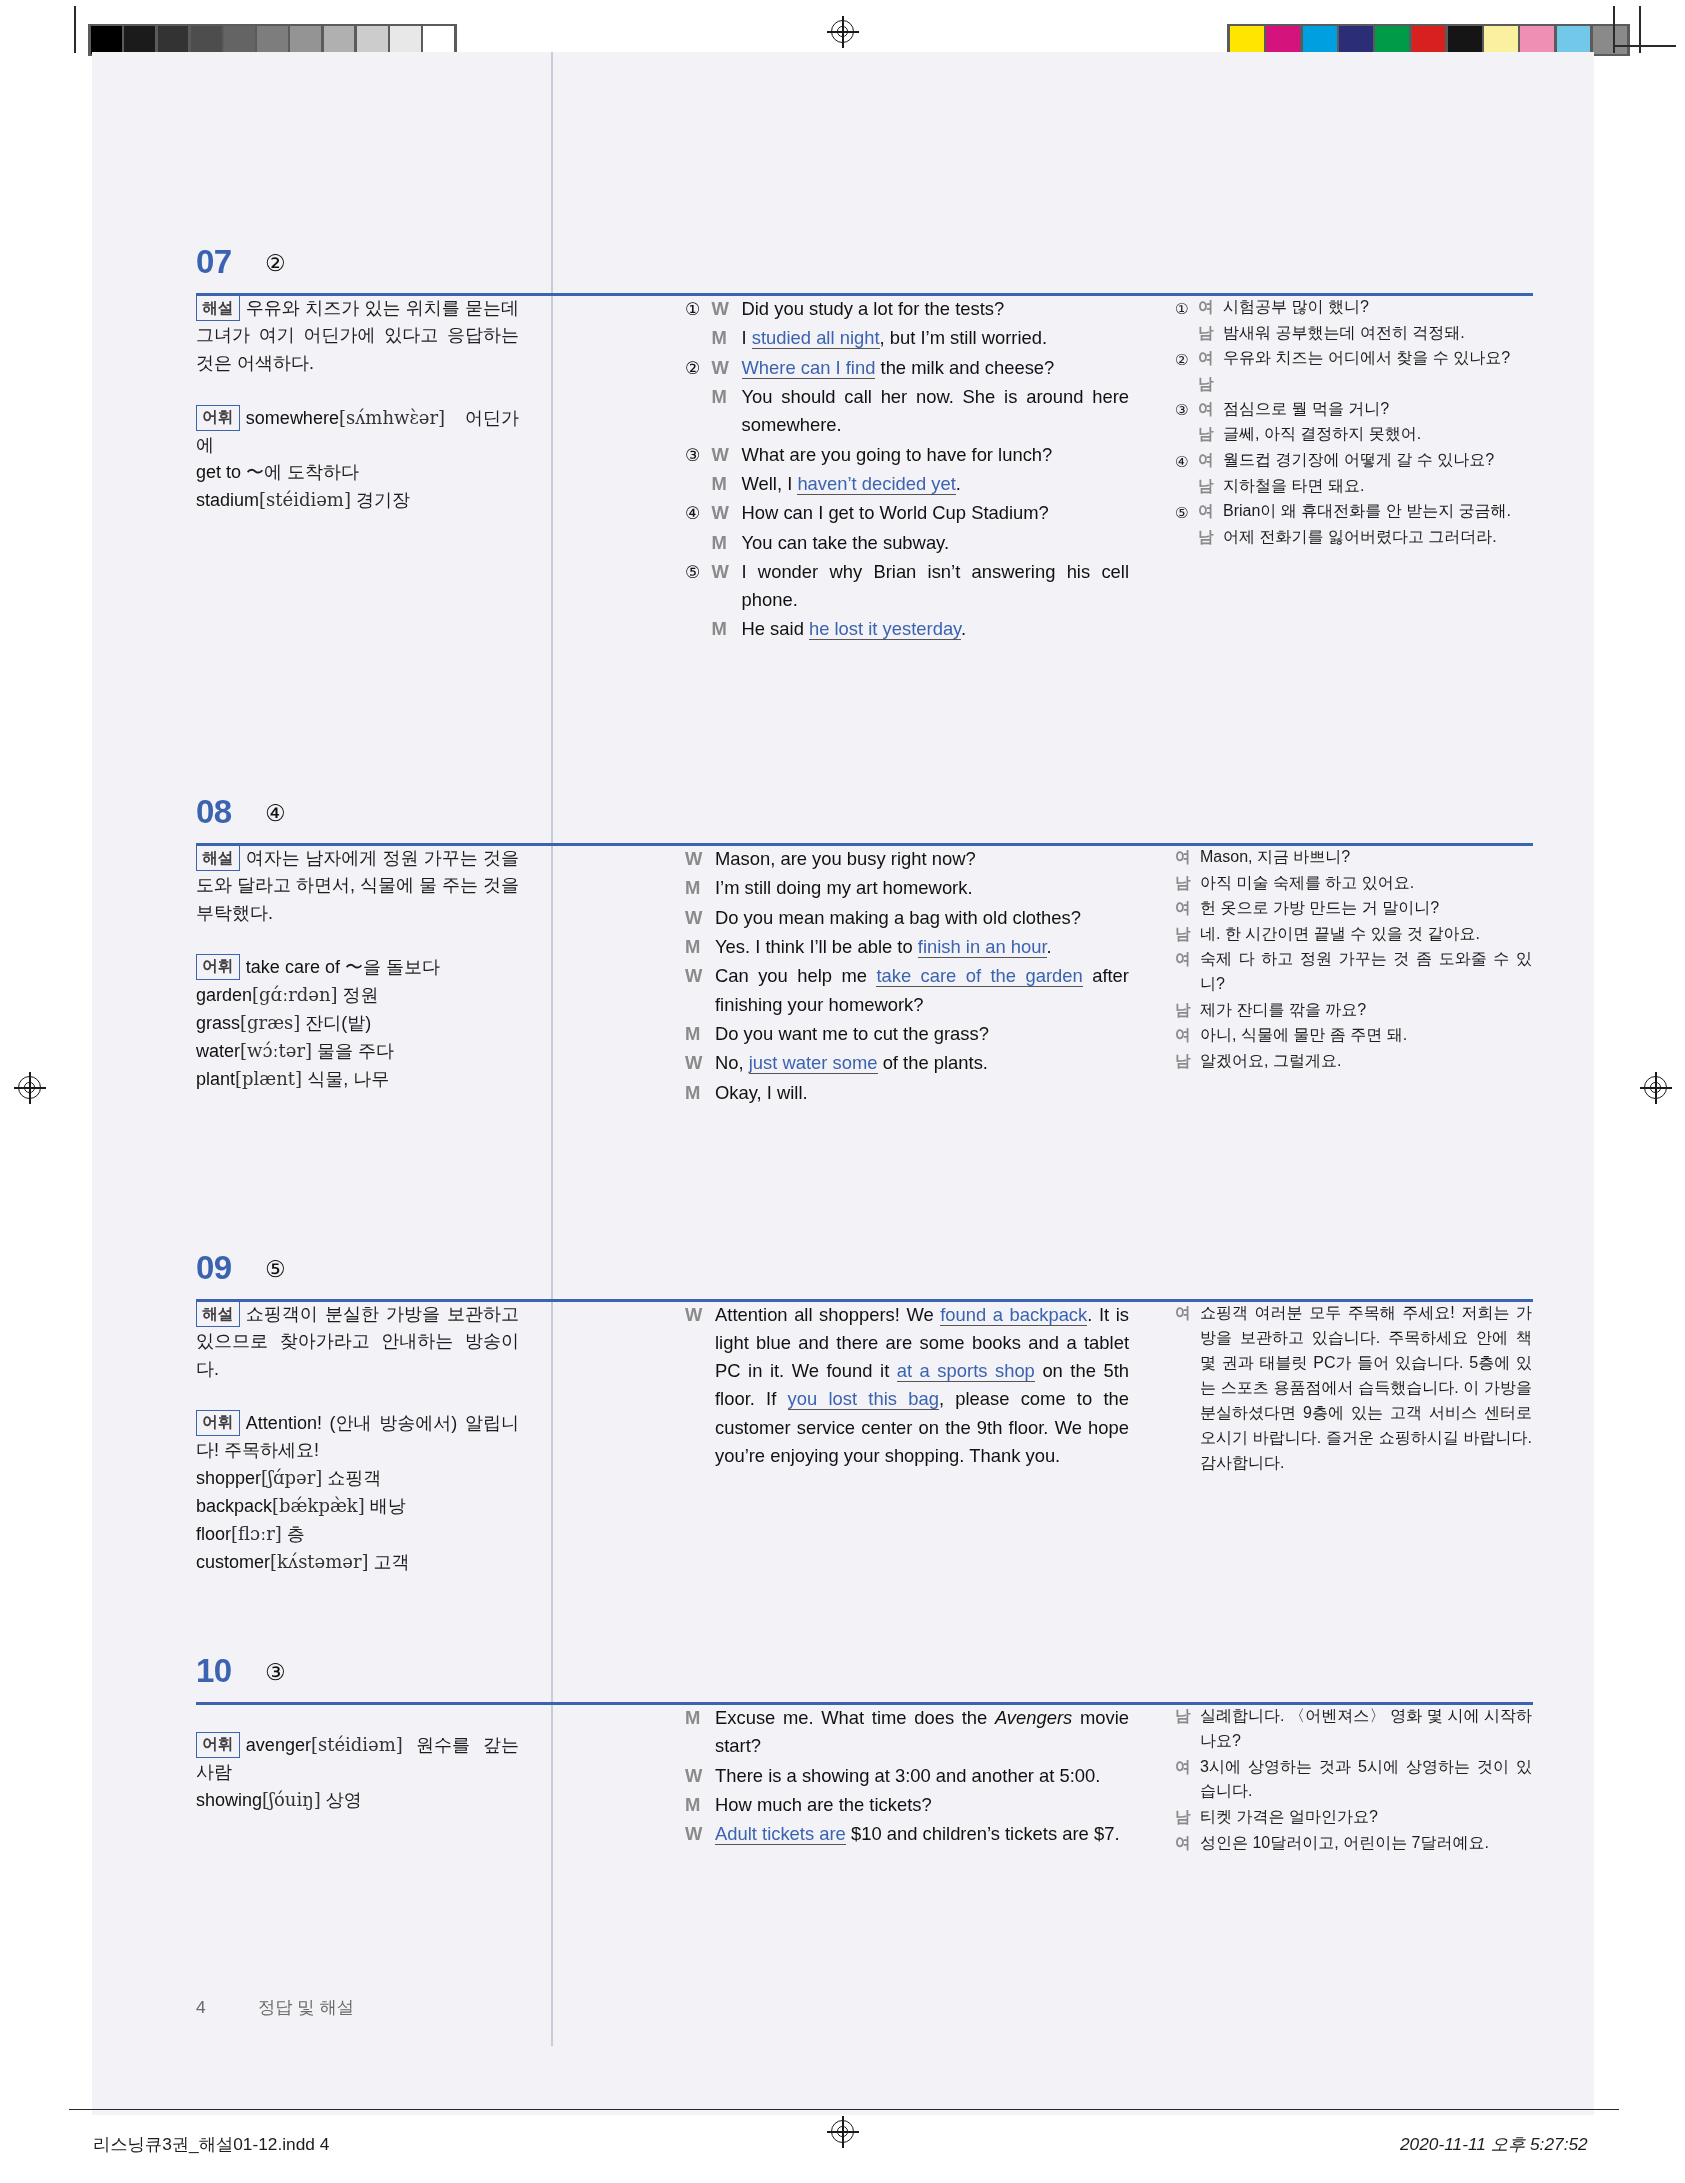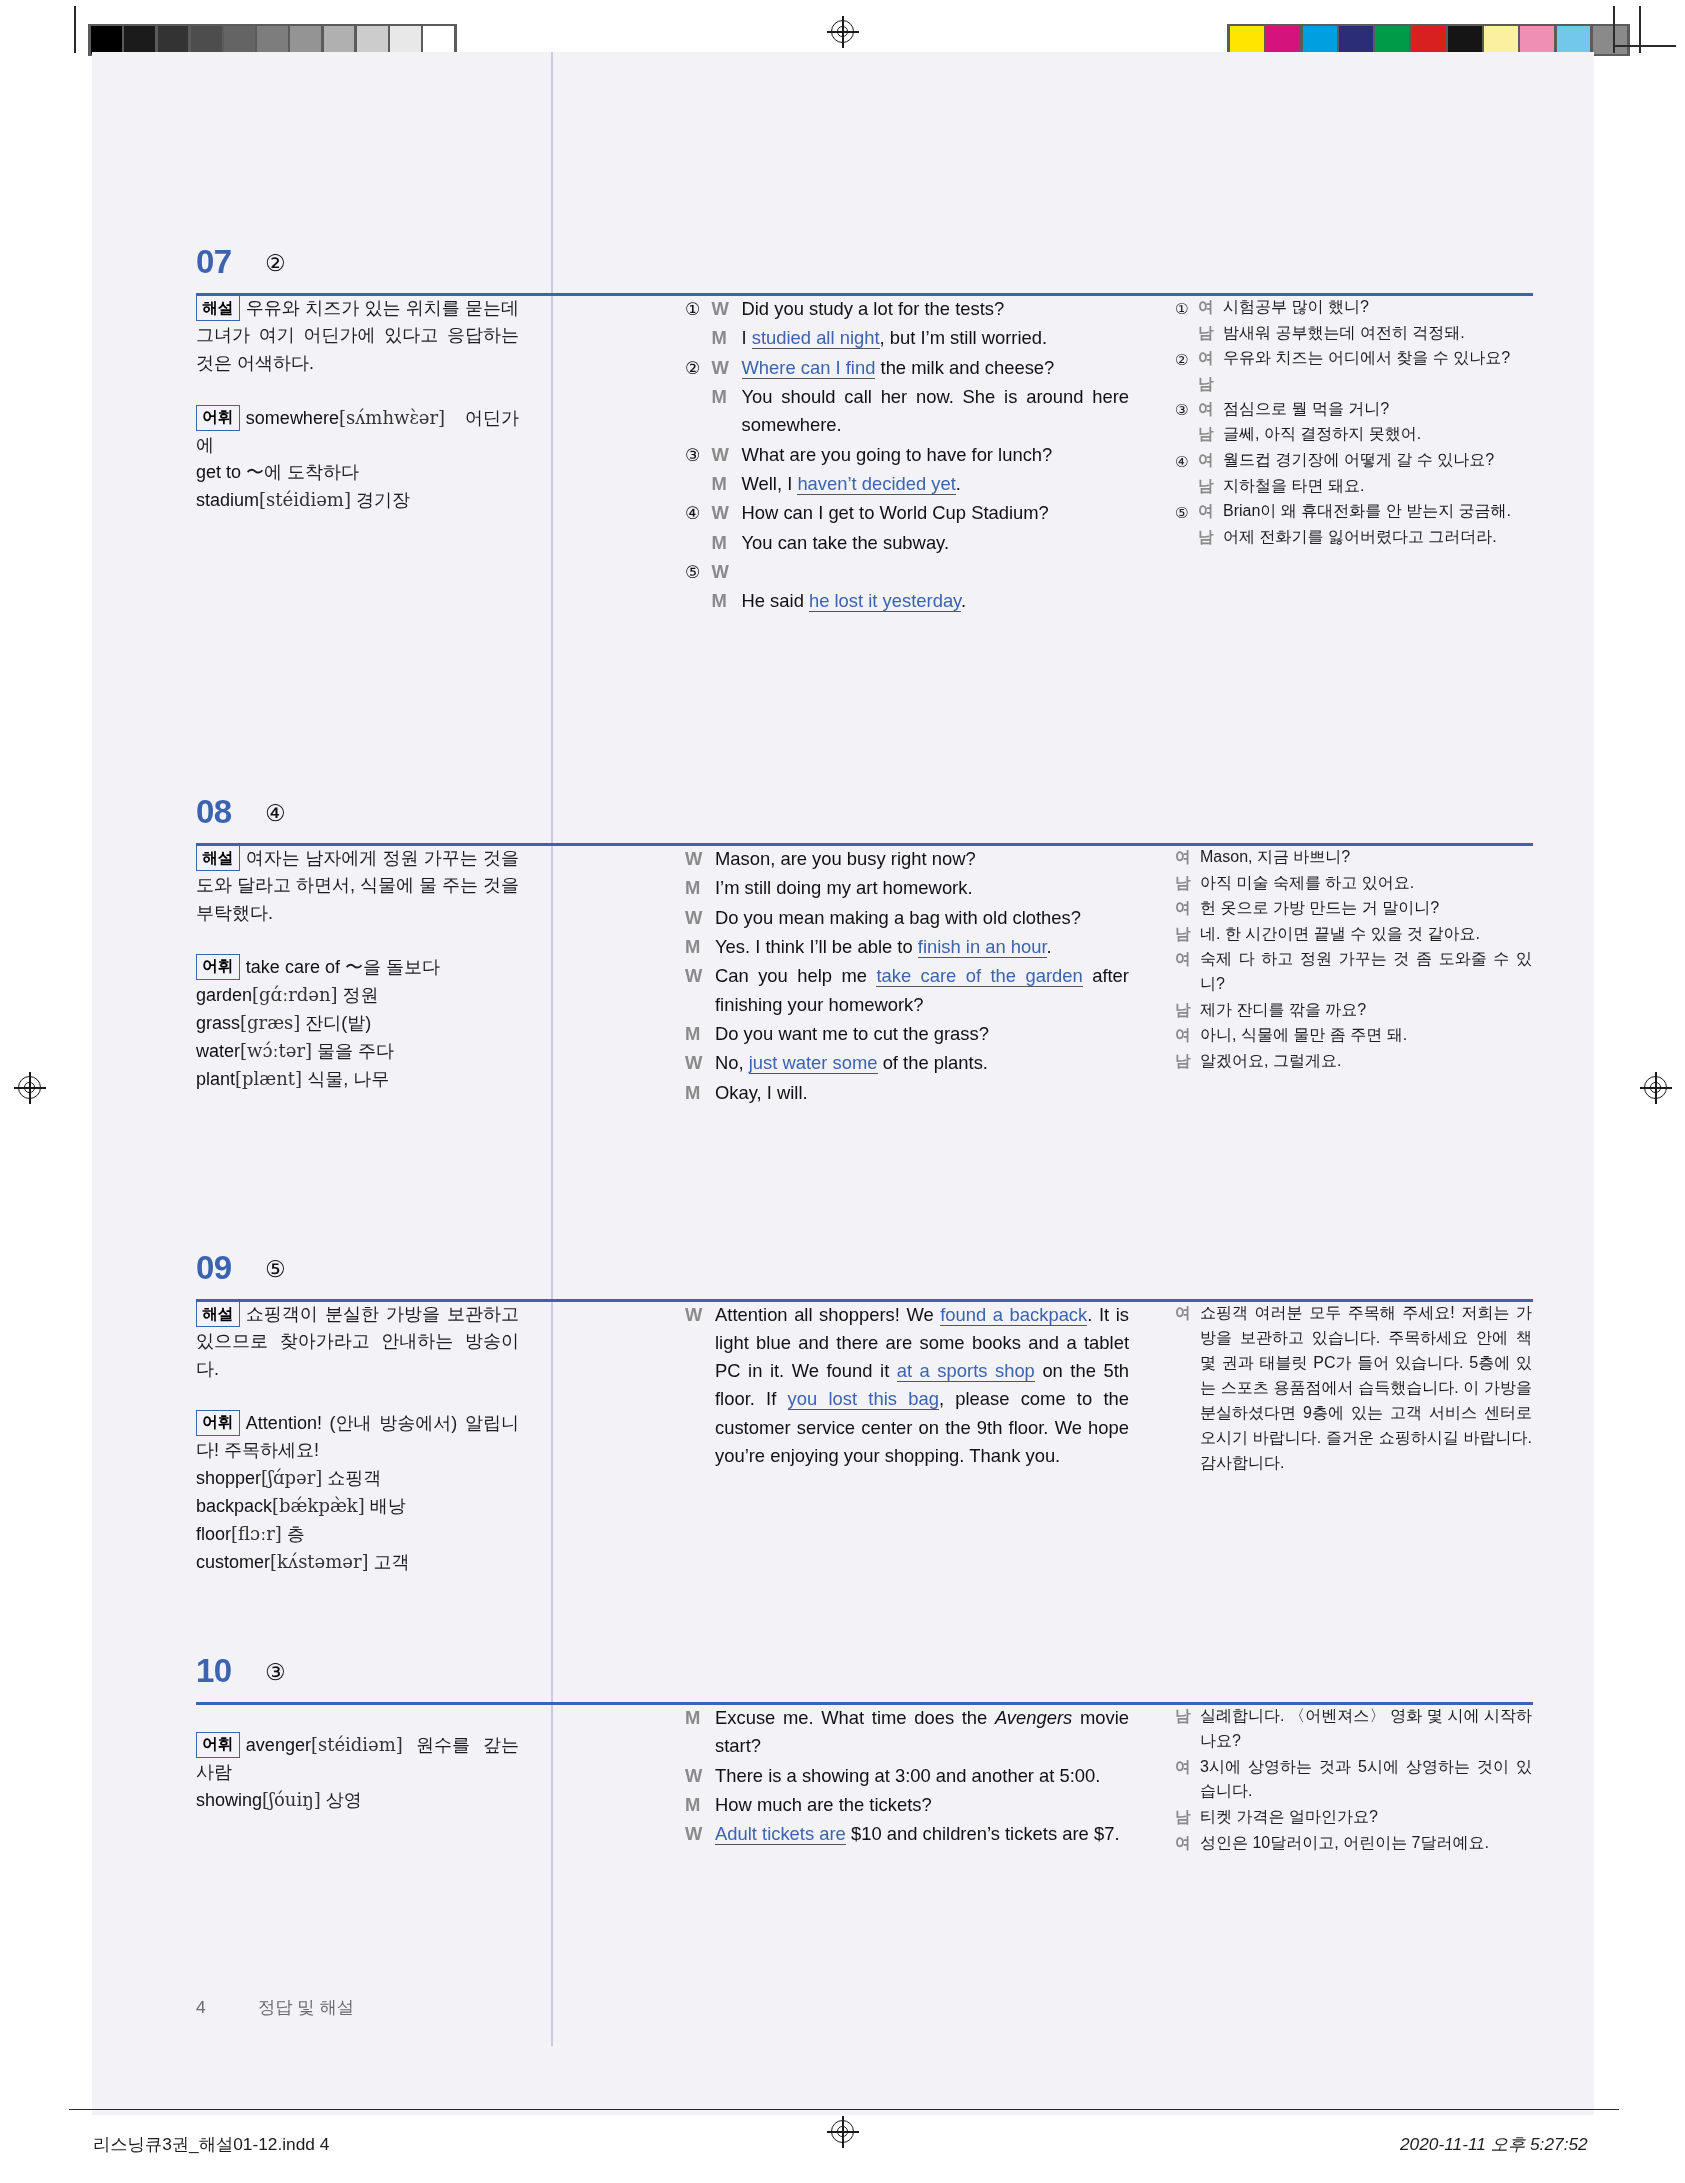--- a/index.html
+++ b/index.html
@@ -55,21 +55,21 @@
   
   .cols{position:relative;}
   .col-left{position:absolute;left:104px;top:0;width:323px;}
   .col-mid{position:absolute;left:593px;top:0;width:444px;}
   .col-right{position:absolute;left:1083px;top:0;width:357px;}
 
   
   .tag{
     display:inline-block;
     border:1.2px solid #3b63b0;
-    color:#000000;
+    color:#404040;
     font-weight:bold;
     font-size:15.6px;
     line-height:1;
     padding:3.5px 5.2px 4.6px 5.2px;
     margin-right:6.3px;
     vertical-align:1.2px;
     background:#f2f2f7;
   }
   .para{
     font-size:18px;
@@ -213,20 +213,21 @@
                 <span class="txt"><span>How can I get to World Cup Stadium?</span></span>
               </div>
               <div class="dline">
                 <span class="onum"></span>
                 <span class="spk">M</span>
                 <span class="txt"><span>You can take the subway.</span></span>
               </div>
               <div class="dline">
                 <span class="onum">⑤</span>
                 <span class="spk">W</span>
+                <span class="txt"><span>I wonder why Brian isn’t answering his cell phone.</span></span>
               </div>
               <div class="dline">
                 <span class="onum"></span>
                 <span class="spk">M</span>
                 <span class="txt"><span>He said </span><span class="hl">he lost it yesterday</span><span>.</span></span>
               </div>
             </div>
             <div class="col-right kdlg">
               <div class="kline">
                 <span class="onum">①</span>

